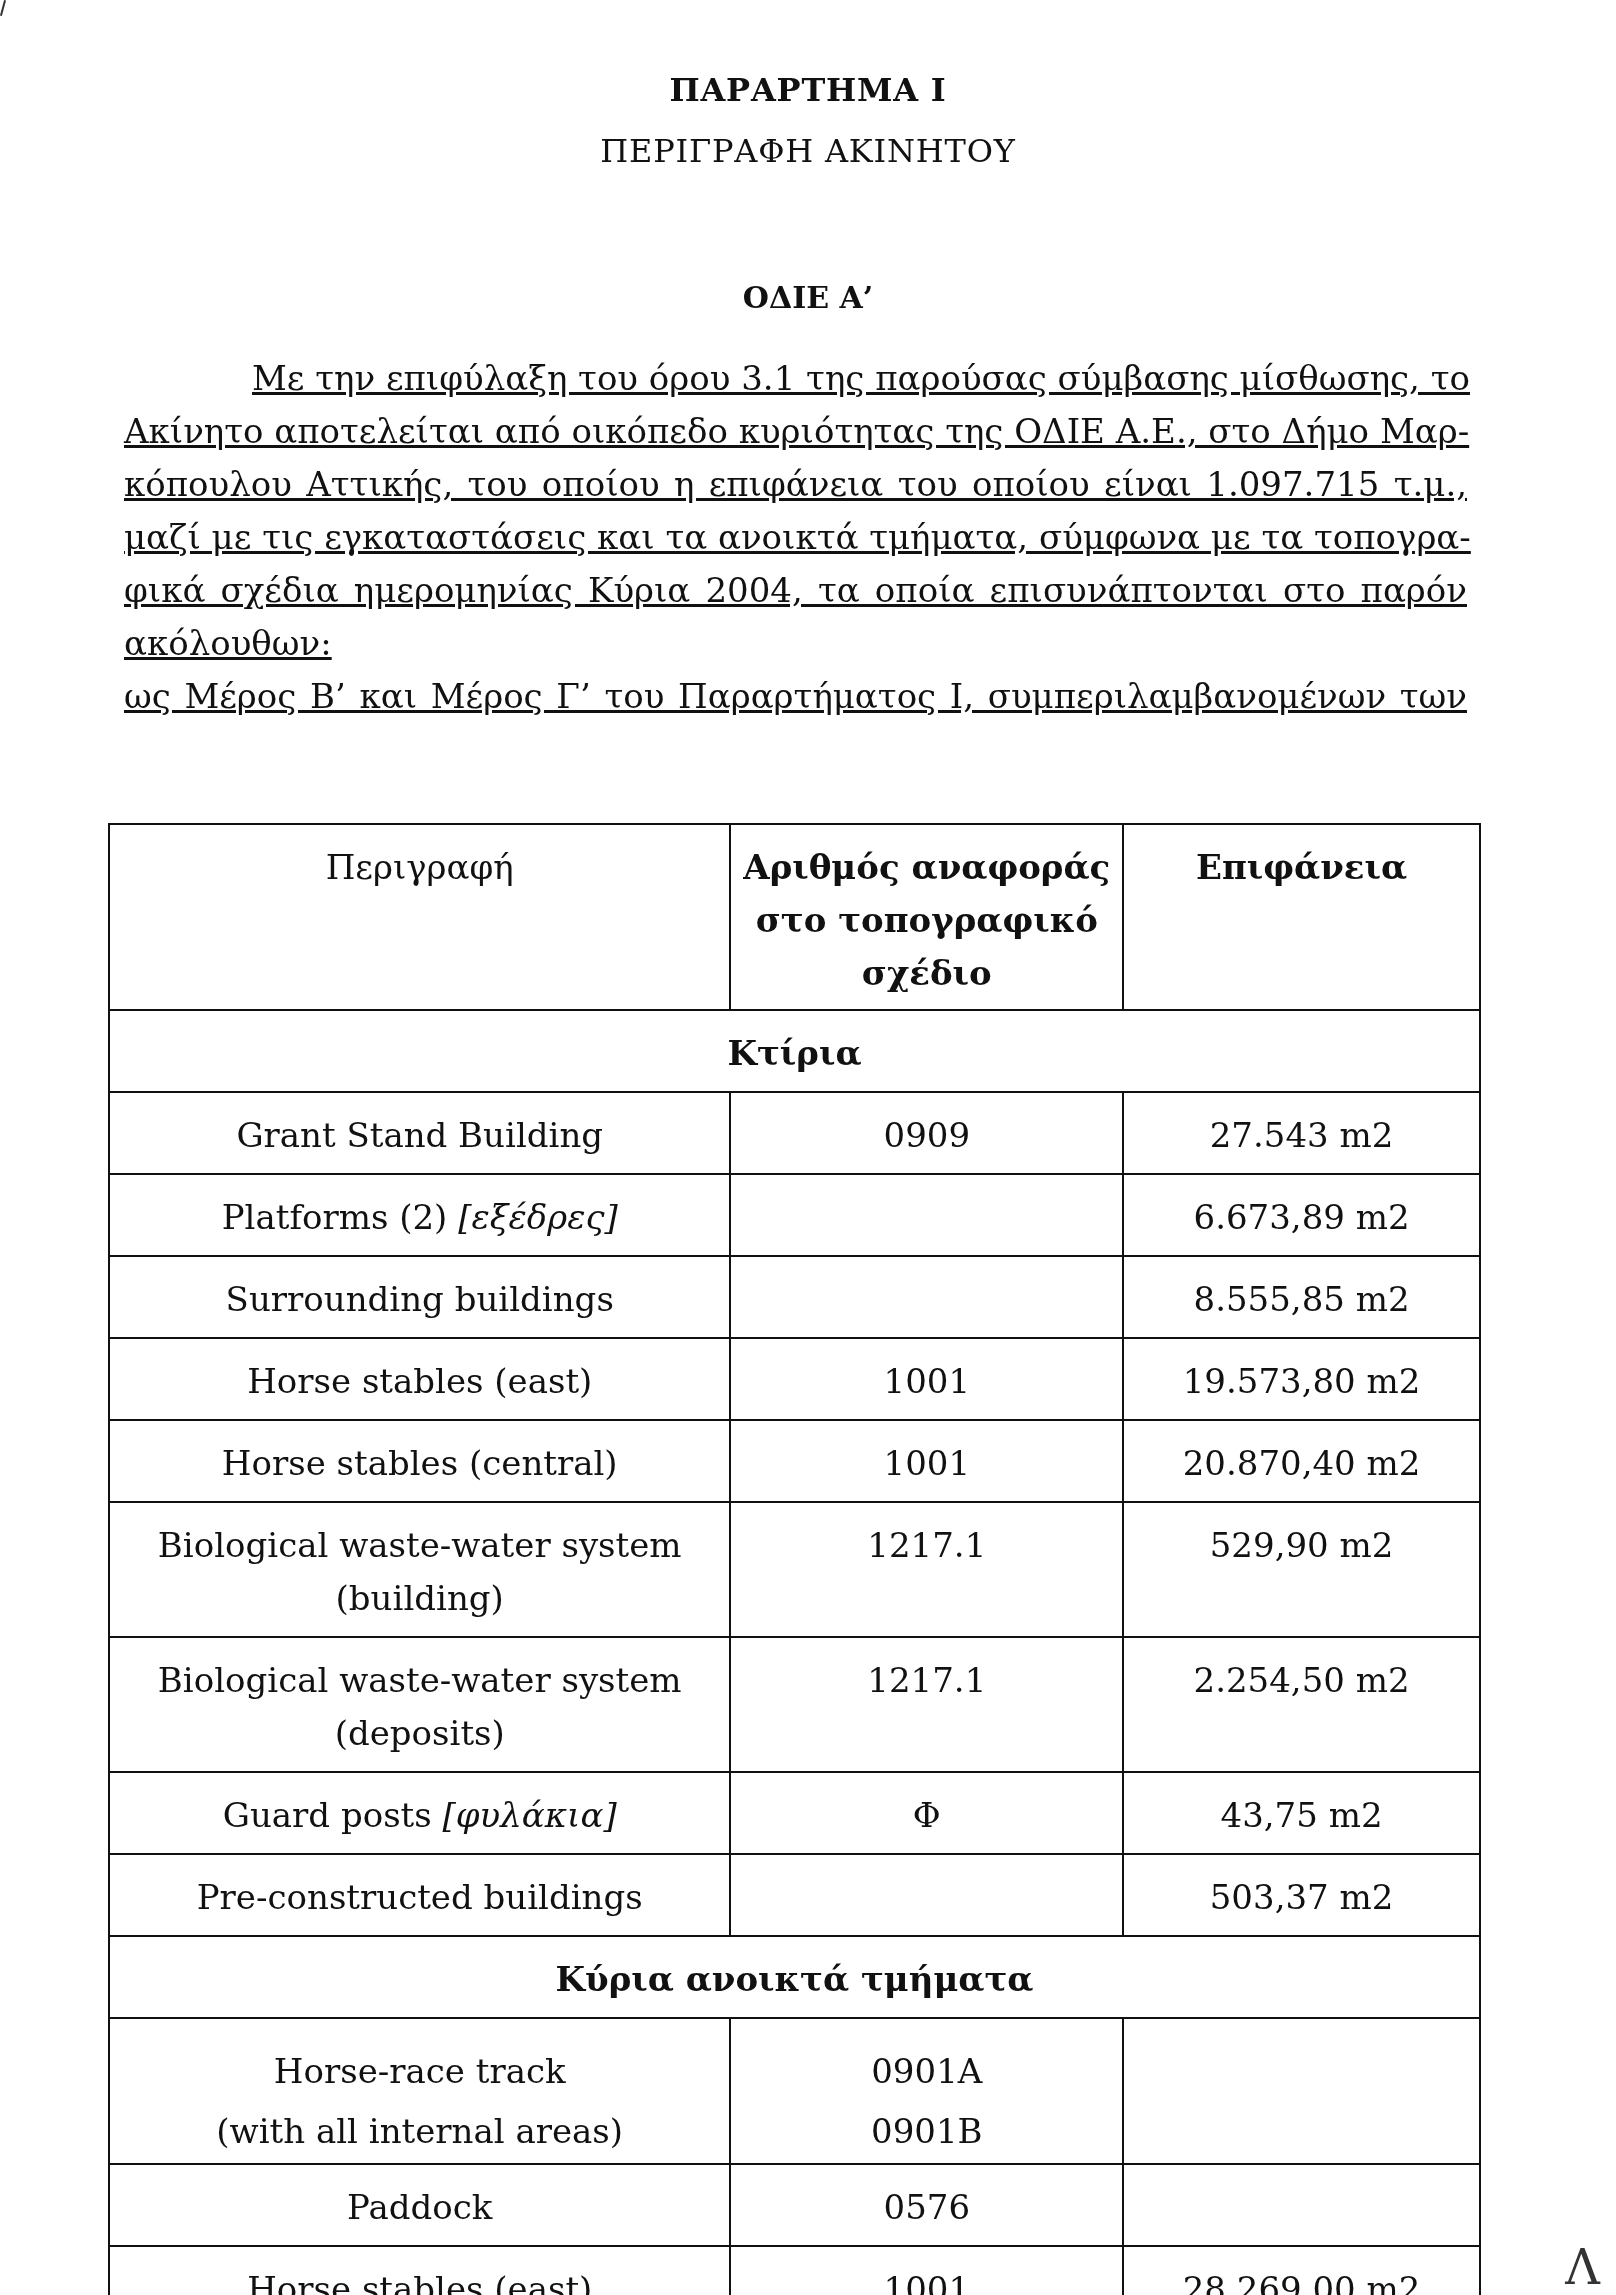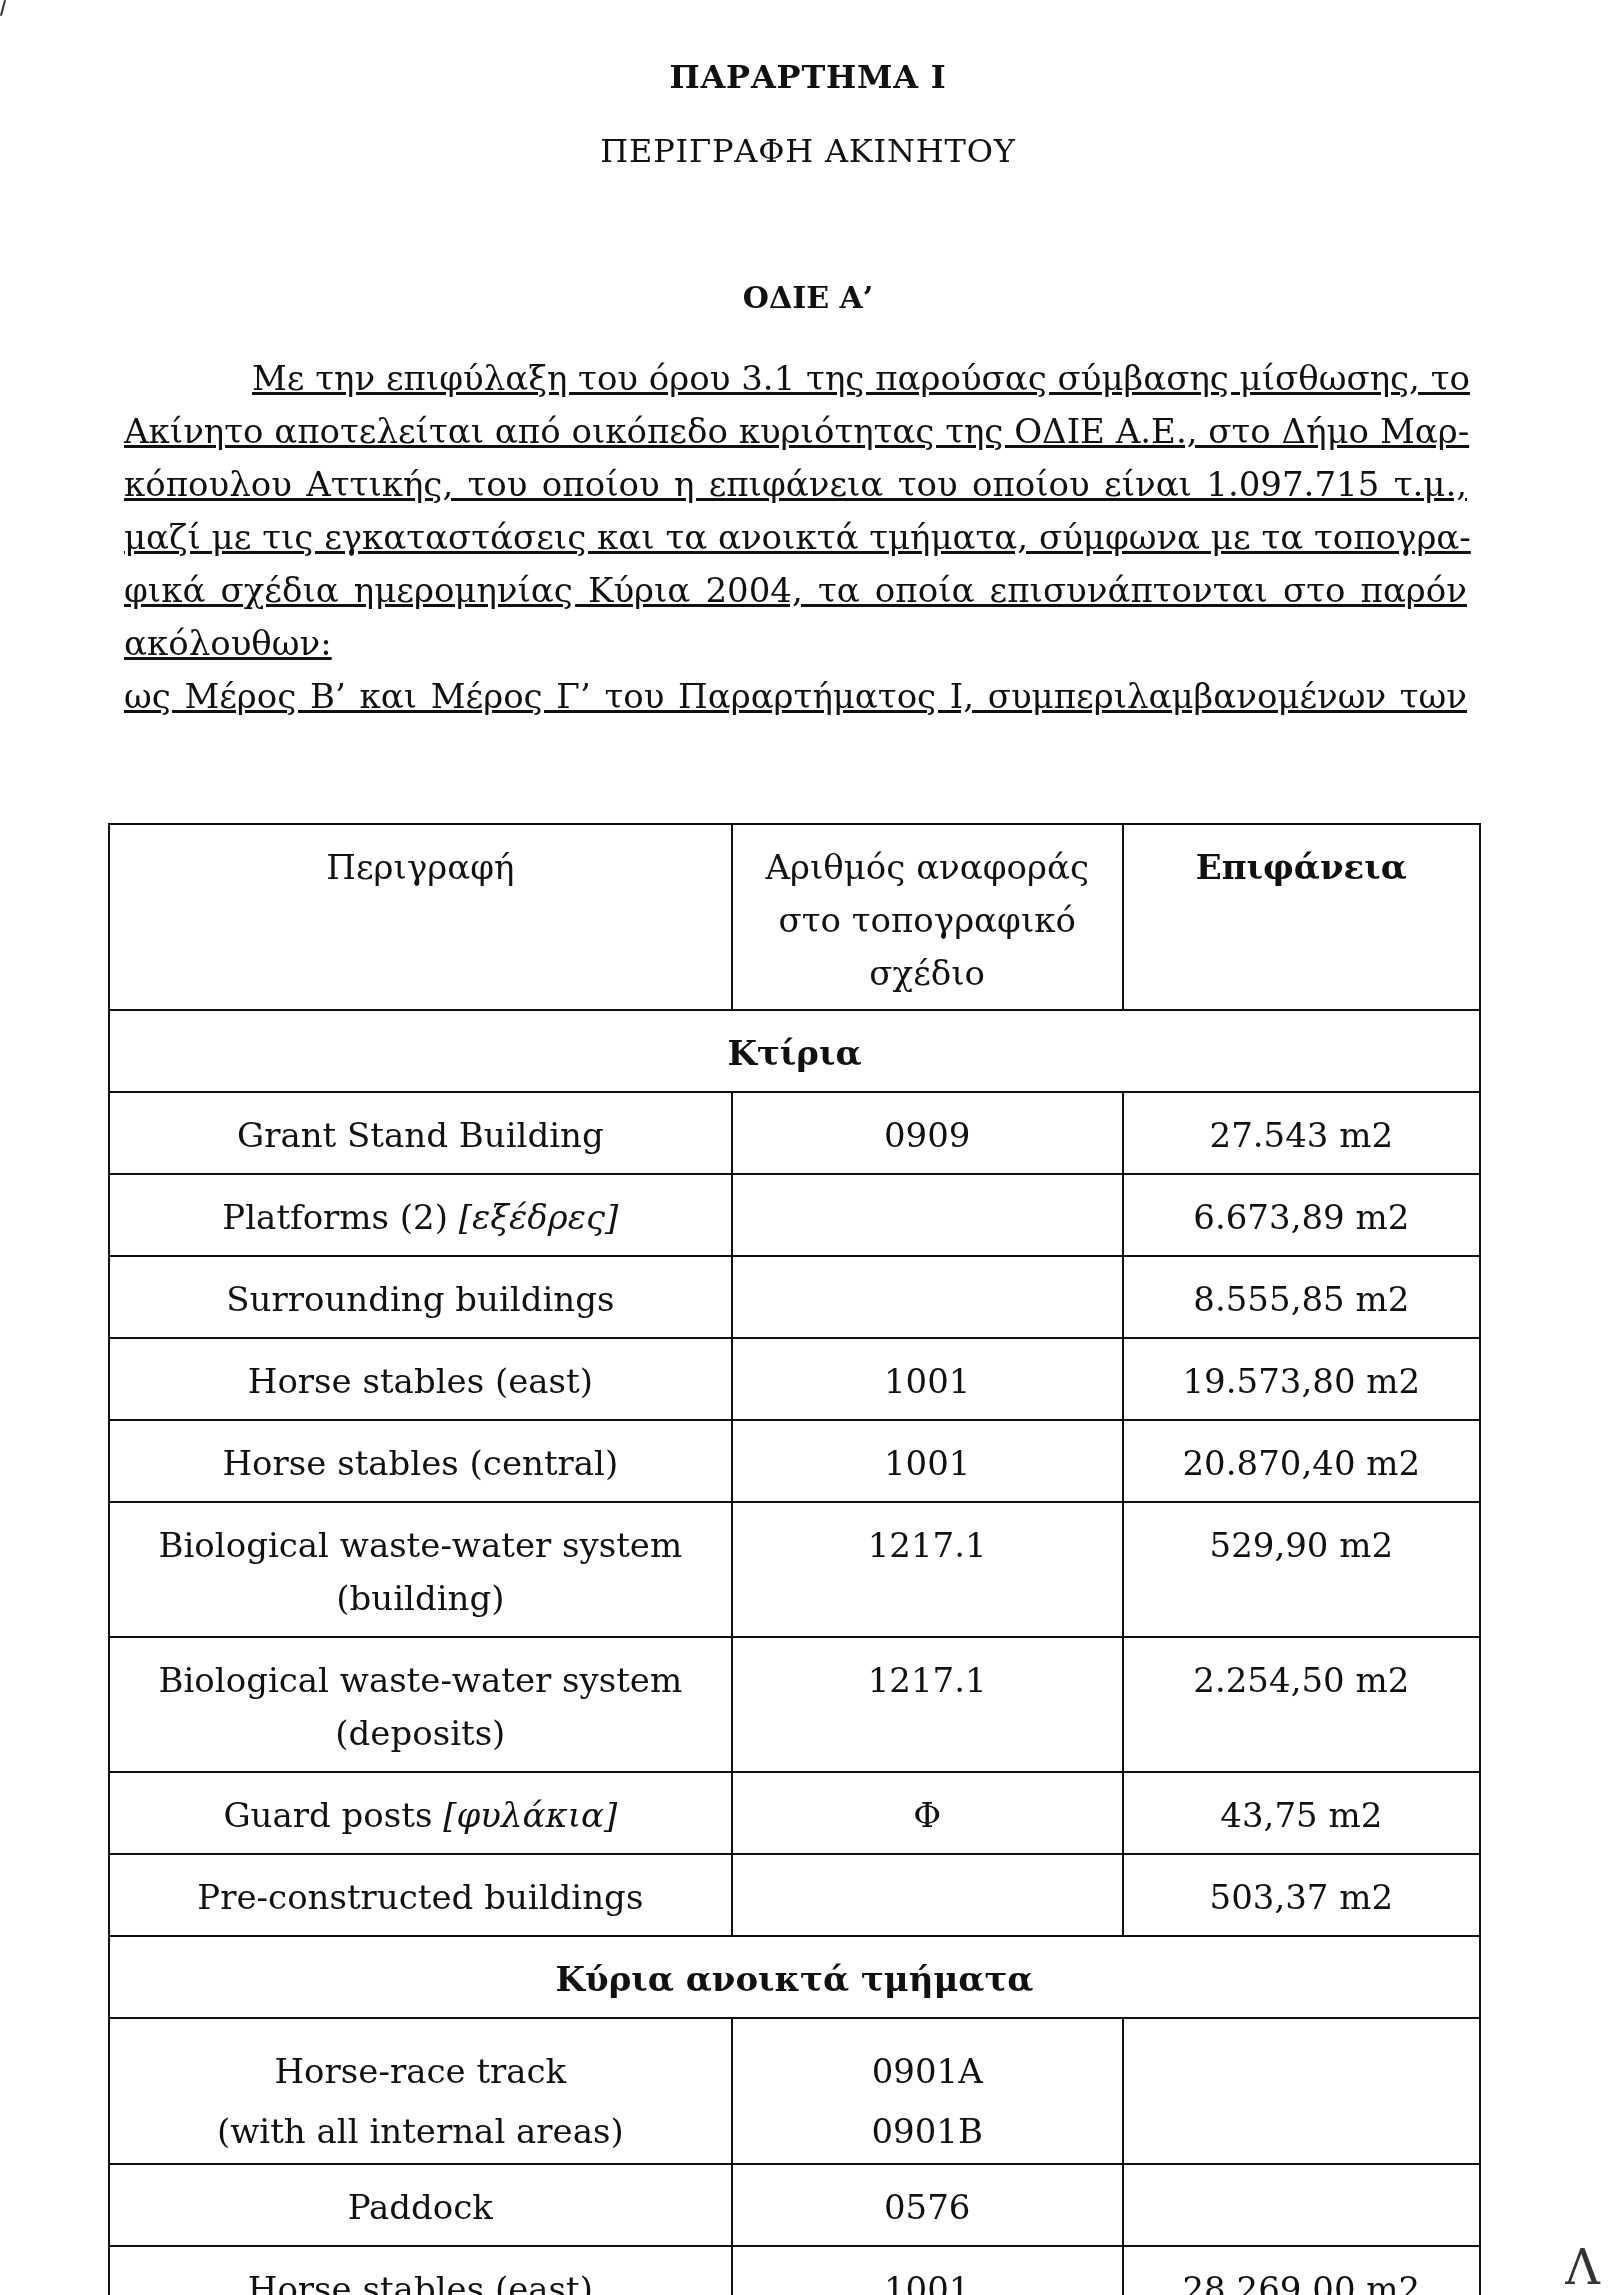--- a/index.html
+++ b/index.html
@@ -1,32 +1,32 @@
 <!DOCTYPE html>
 <html style="font-size:12.8px"><head>
 <meta charset="utf-8">
 <style>
   html, body { margin:0; padding:0; background:#ffffff; }
   body { width:1616px; height:2295px; position:relative; overflow:hidden;
          font-family:"DejaVu Serif", "Liberation Serif", serif; color:#111; }
   .center { position:absolute; left:0; width:1616px; text-align:center; }
-  #title { top:58px; font-size:32px; font-weight:bold; letter-spacing:0.8px; }
+  #title { top:71px; font-size:32px; font-weight:bold; letter-spacing:0.8px; }
   #subtitle { top:132px; font-size:32px; letter-spacing:0.8px; }
   #part { top:280px; font-size:30px; font-weight:bold; }
   #para { position:absolute; left:124px; width:1343px; top:352px;
           font-size:34px; line-height:53px; text-align:justify; }
   #para .line { display:block; white-space:nowrap; text-align:justify; text-align-last:justify;text-decoration:underline; }
   #para .line.first { text-indent:128px; }
   #para .line.last { text-align-last:left; }
   table { position:absolute; left:108px; top:823px; width:1373px;
           border-collapse:collapse; font-size:34px; }
   td { border:2.4px solid #111; text-align:center; vertical-align:top;
        padding:16px 8px 8px; line-height:53px; }
   td.c1 { width:628px; }
-  td.c2 { width:382px; }
+  td.c2 { width:382px;font-weight:bold; }
   td.c3 { width:347px;font-weight:bold; }
   tr.hdr td { height:160px; }
   tr.sec td { font-weight:bold; height:56px; }
   tr.r td { height:56px;text-align:center; }
   tr.r2 td { height:109px; }
   .em { font-style:italic; }
   #mark { position:absolute; right:16px; bottom:0; font-size:48px; color:#333; }
   #corner { position:absolute; left:1.6px; top:0; width:1.6px; height:16px; background:#333; transform:rotate(15deg); }
 </style>
 </head>

